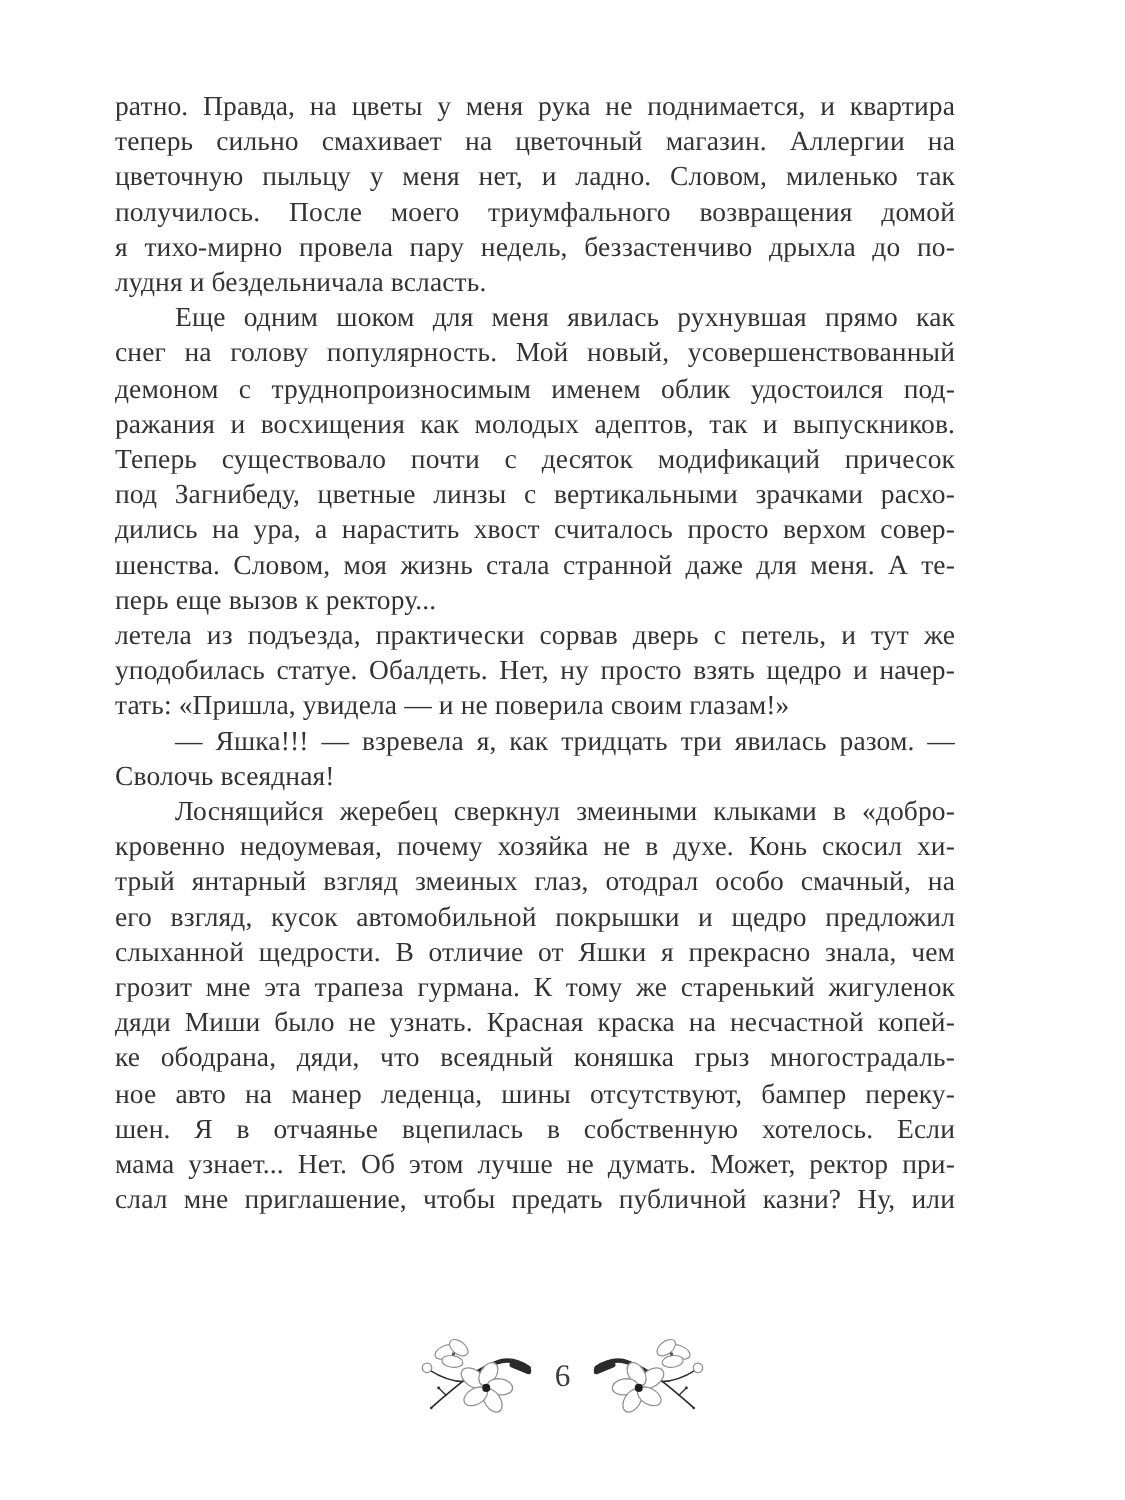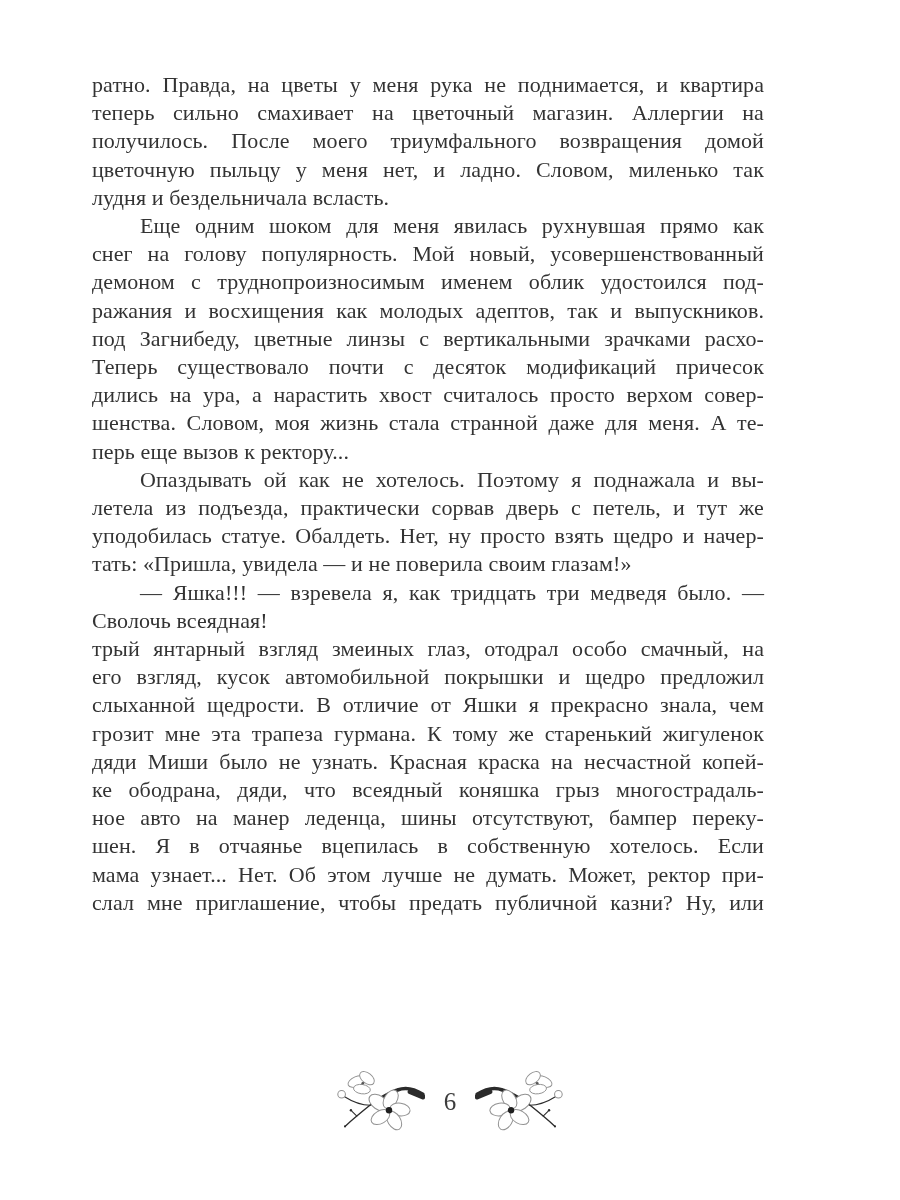--- a/index.html
+++ b/index.html
@@ -66,38 +66,40 @@
   }
 </style>
 </head>
 <body>
 
 <div class="page">
 
   <div class="text-block" id="text-block">
       <div class="line just">ратно. Правда, на цветы у меня рука не поднимается, и квартира</div>
       <div class="line just">теперь сильно смахивает на цветочный магазин. Аллергии на</div>
+      <div class="line just">цветочную пыльцу у меня нет, и ладно. Словом, миленько так</div>
       <div class="line just">получилось. После моего триумфального возвращения домой</div>
-      <div class="line just">цветочную пыльцу у меня нет, и ладно. Словом, миленько так</div>
+      <div class="line just">я тихо-мирно провела пару недель, беззастенчиво дрыхла до по-</div>
       <div class="line">лудня и бездельничала всласть.</div>
       <div class="line indent just">Еще одним шоком для меня явилась рухнувшая прямо как</div>
       <div class="line just">снег на голову популярность. Мой новый, усовершенствованный</div>
       <div class="line just">демоном с труднопроизносимым именем облик удостоился под-</div>
       <div class="line just">ражания и восхищения как молодых адептов, так и выпускников.</div>
+      <div class="line just">Теперь существовало почти с десяток модификаций причесок</div>
       <div class="line just">под Загнибеду, цветные линзы с вертикальными зрачками расхо-</div>
-      <div class="line just">Теперь существовало почти с десяток модификаций причесок</div>
       <div class="line just">дились на ура, а нарастить хвост считалось просто верхом совер-</div>
       <div class="line just">шенства. Словом, моя жизнь стала странной даже для меня. А те-</div>
       <div class="line">перь еще вызов к ректору...</div>
-      <div class="line indent just">Опаздывать ой как не хотелось. Поэтому я поднажала и вы-</div>
       <div class="line just">летела из подъезда, практически сорвав дверь с петель, и тут же</div>
       <div class="line just">уподобилась статуе. Обалдеть. Нет, ну просто взять щедро и начер-</div>
       <div class="line">тать: «Пришла, увидела — и не поверила своим глазам!»</div>
-      <div class="line indent just">— Яшка!!! — взревела я, как тридцать три медведя было. —</div>
+      <div class="line indent just">— Яшка!!! — взревела я, как тридцать три явилась разом. —</div>
       <div class="line">Сволочь всеядная!</div>
+      <div class="line indent just">Лоснящийся жеребец сверкнул змеиными клыками в «добро-</div>
+      <div class="line just">кровенно недоумевая, почему хозяйка не в духе. Конь скосил хи-</div>
       <div class="line just">трый янтарный взгляд змеиных глаз, отодрал особо смачный, на</div>
       <div class="line just">его взгляд, кусок автомобильной покрышки и щедро предложил</div>
       <div class="line just">слыханной щедрости. В отличие от Яшки я прекрасно знала, чем</div>
       <div class="line just">грозит мне эта трапеза гурмана. К тому же старенький жигуленок</div>
       <div class="line just">дяди Миши было не узнать. Красная краска на несчастной копей-</div>
       <div class="line just">ке ободрана, дяди, что всеядный коняшка грыз многострадаль-</div>
       <div class="line just">ное авто на манер леденца, шины отсутствуют, бампер переку-</div>
       <div class="line just">шен. Я в отчаянье вцепилась в собственную хотелось. Если</div>
       <div class="line just">мама узнает... Нет. Об этом лучше не думать. Может, ректор при-</div>
       <div class="line just">слал мне приглашение, чтобы предать публичной казни? Ну, или</div>

